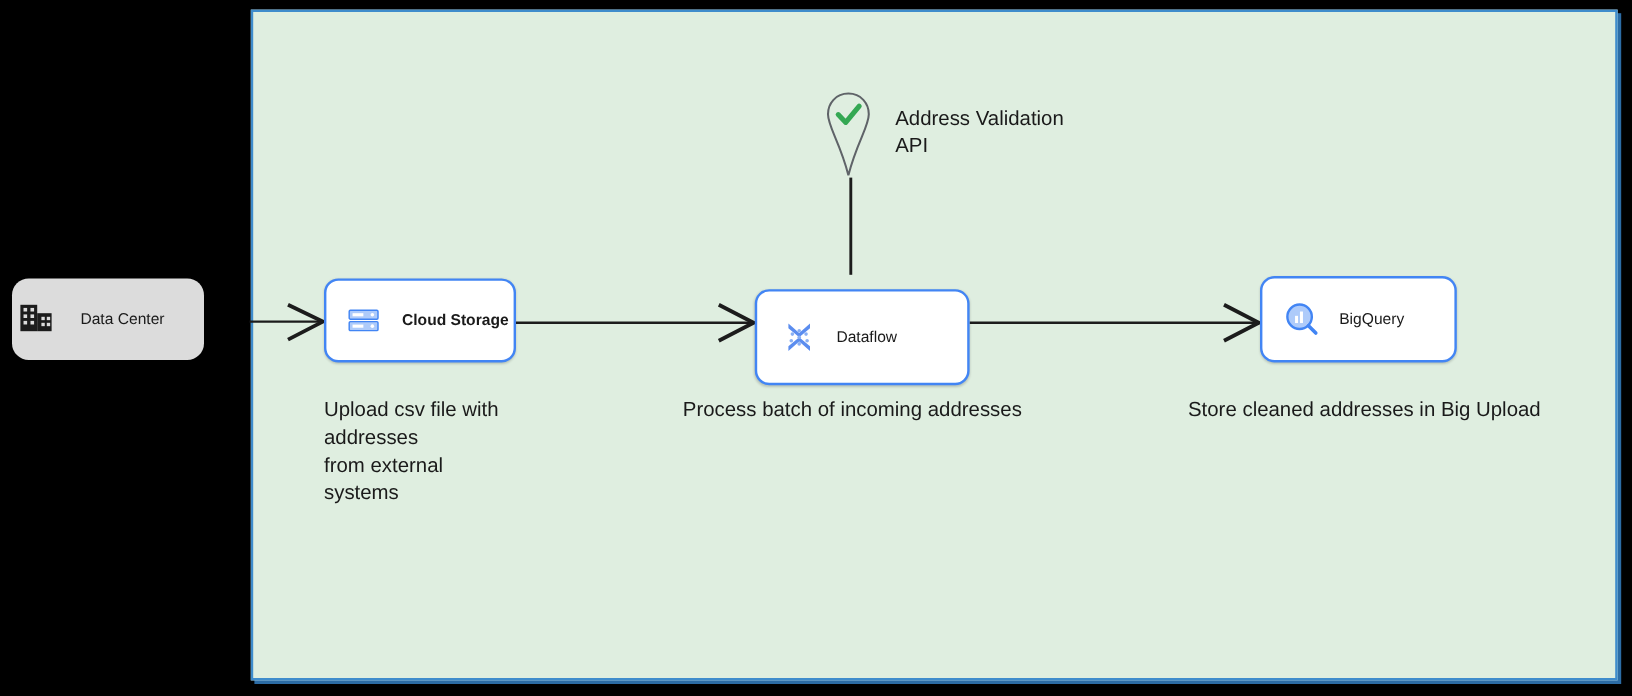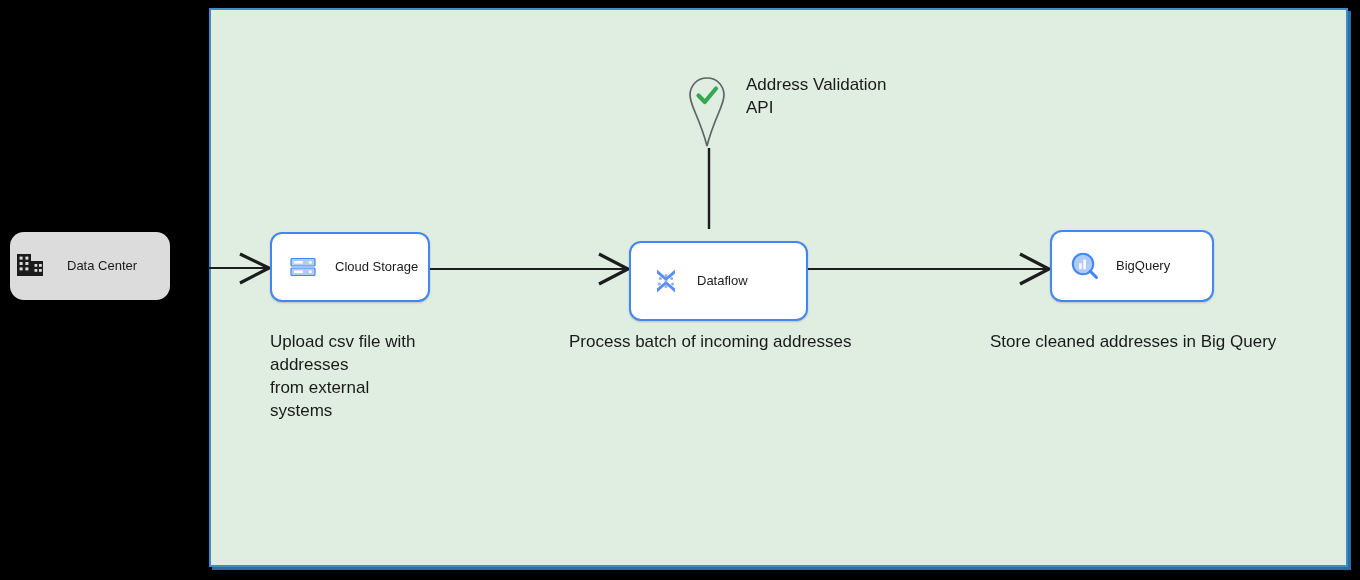--- a/index.html
+++ b/index.html
@@ -51,36 +51,36 @@
     background:#dcdcdc;
     border:none;
     border-radius:14px;
     box-shadow:0 1px 3px rgba(0,0,0,.35);
   }
 
   #node-datacenter{left:10px;top:232px;width:160px;height:68px;padding-left:5px;}
   #node-datacenter .label{margin-left:22px;font-size:13px;}
 
   #node-cloudstorage{left:270px;top:232px;width:160px;height:70px;padding-left:17px;}
-  #node-cloudstorage .label{margin-left:18px;}
+  #node-cloudstorage .label{margin-left:18px;font-weight:bold;}
 
   #node-dataflow{left:629px;top:241px;width:179px;height:80px;padding-left:20px;}
   #node-dataflow .label{margin-left:16px;}
 
   #node-bigquery{left:1050px;top:230px;width:164px;height:72px;padding-left:18px;}
   #node-bigquery .label{margin-left:16px;}
 
   
   #node-addressapi{
     position:absolute;left:686px;top:74px;
     display:flex;align-items:flex-start;
   }
   #node-addressapi .pin-icon{width:42px;height:76px;}
   #node-addressapi .api-label{
-    margin-left:18px;
+    margin-left:18px;margin-top:14px;
     font-size:17px;color:#1a1a1a;line-height:1.35;
     white-space:pre-line;
   }
 
   
   .caption{
     position:absolute;
     font-size:17px;
     color:#1a1a1a;
     line-height:1.35;
@@ -197,15 +197,15 @@
     </span>
     <span class="api-label">Address Validation
 API</span>
   </div>
 
   <div class="caption" id="caption-dataflow">Process batch of incoming addresses</div>
   <div class="caption" id="caption-storage">Upload csv file with
 addresses
 from external
 systems</div>
-  <div class="caption" id="caption-bigquery">Store cleaned addresses in Big Query</div>
+  <div class="caption" id="caption-bigquery">Store cleaned addresses in Big Upload</div>
 
 </div>
 
 </body></html>

